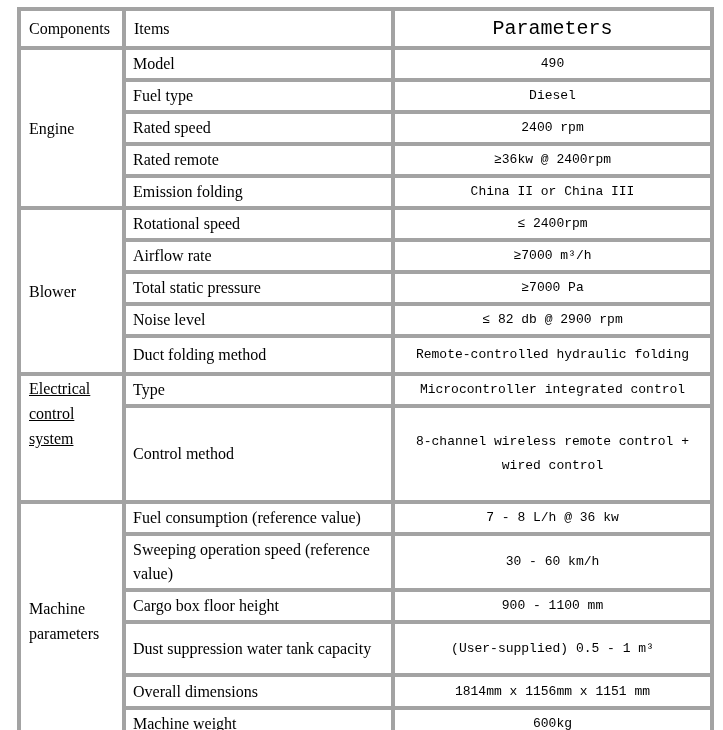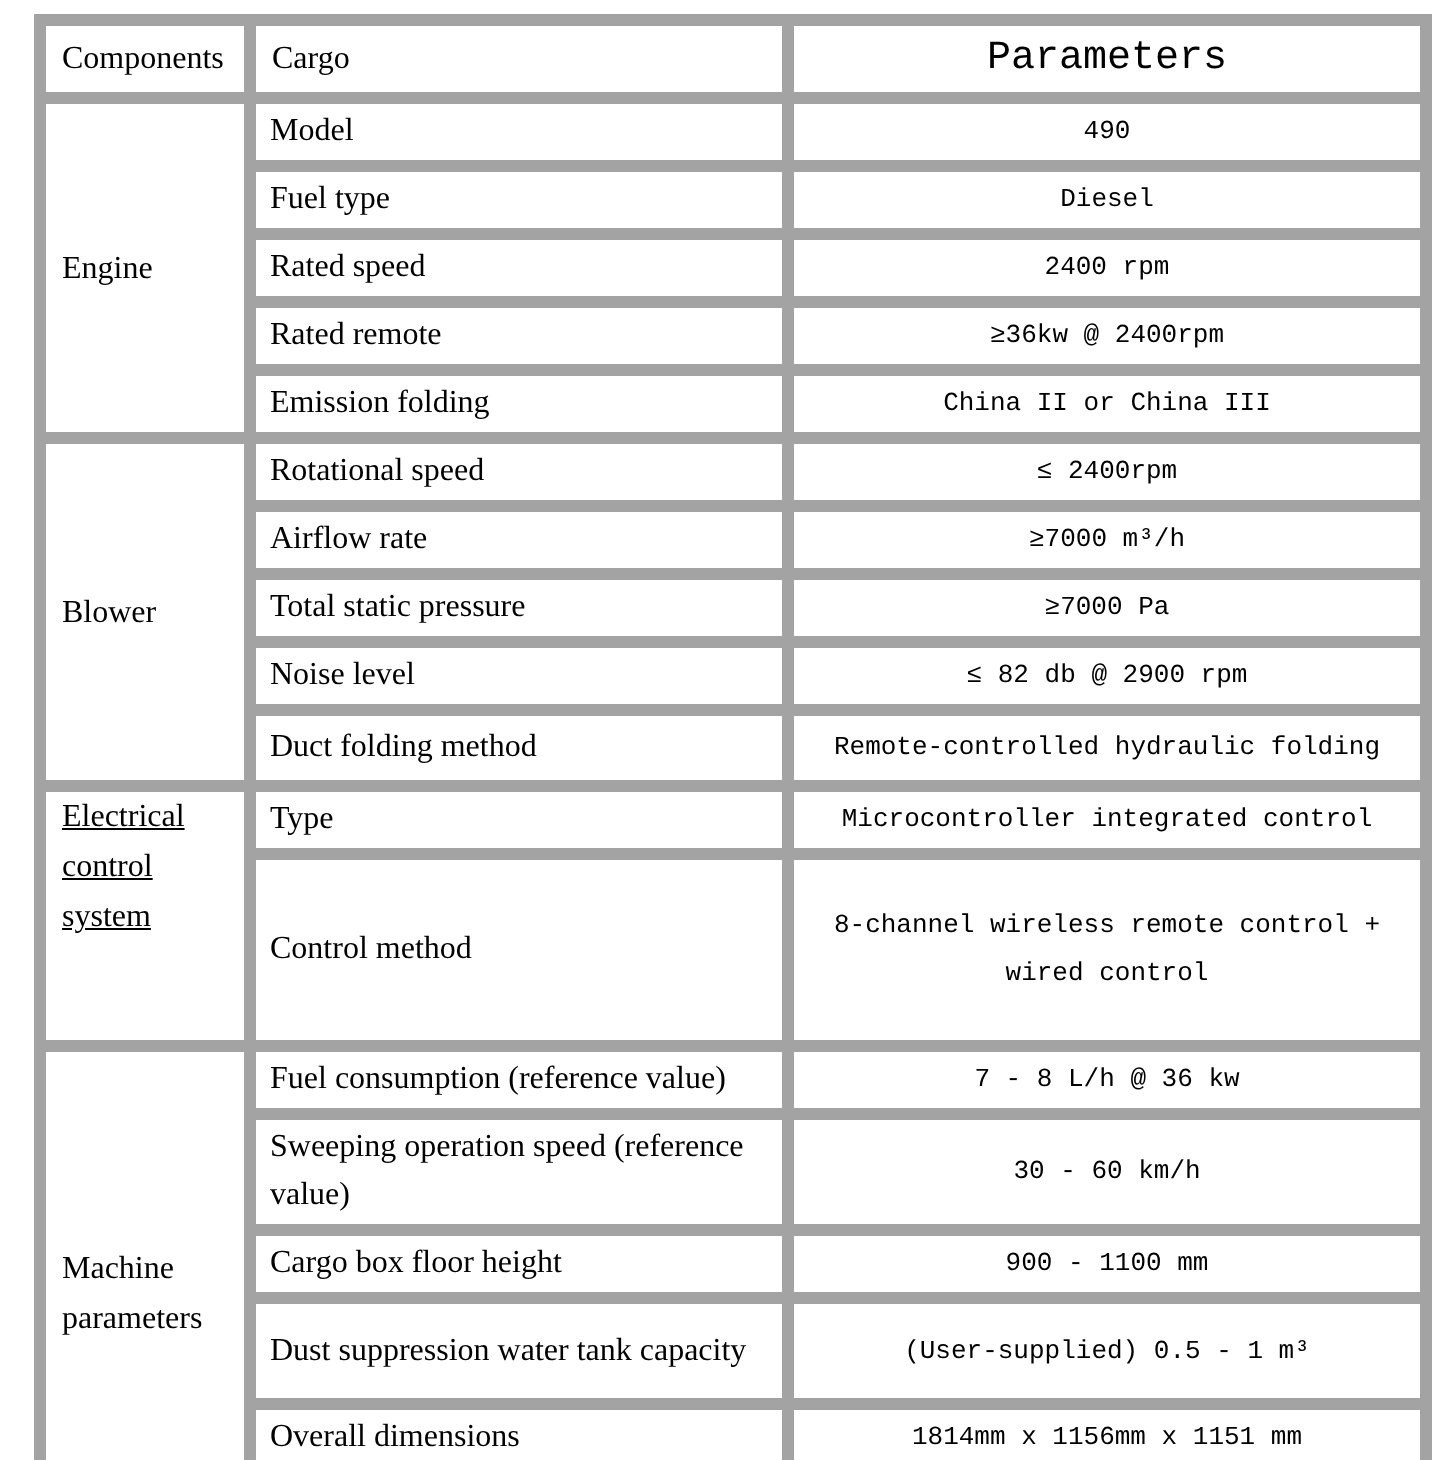--- a/index.html
+++ b/index.html
@@ -17,21 +17,21 @@
     width: 693px;
     border-collapse: collapse;
     table-layout: fixed;
     background: #ffffff;
   }
   .spec-table col.c1 { width: 105px; }
   .spec-table col.c2 { width: 269px; }
   .spec-table col.c3 { width: 319px; }
   .spec-table { border: 2px solid #000000; }
   .spec-table th, .spec-table td {
-    border: 6px solid #a3a3a3;
+    border: 4px solid #a3a3a3;
     color: #000000;
     overflow: hidden;
   }
   th.hdr-left, th.hdr-items {
     font-family: "Liberation Serif", "DejaVu Serif", serif;
     font-size: 16px;
     font-weight: normal;
     text-align: left;
     padding: 2px 2px 2px 8px;
     vertical-align: middle;
@@ -87,21 +87,21 @@
 
 <table class="spec-table">
   <colgroup>
     <col class="c1">
       <col class="c2">
       <col class="c3">
   </colgroup>
   <tbody>
     <tr class="h39">
       <th class="hdr-left">Components</th>
-      <th class="hdr-items">Cargo</th>
+      <th class="hdr-items">Items</th>
       <th class="hdr-param">Parameters</th>
     </tr>
 
     <tr class="h31">
       <td class="comp above-mid" rowspan="5">Engine</td>
       <td class="item">Model</td>
       <td class="param">490</td>
     </tr>
     <tr class="h31">
       <td class="item">Fuel type</td>

